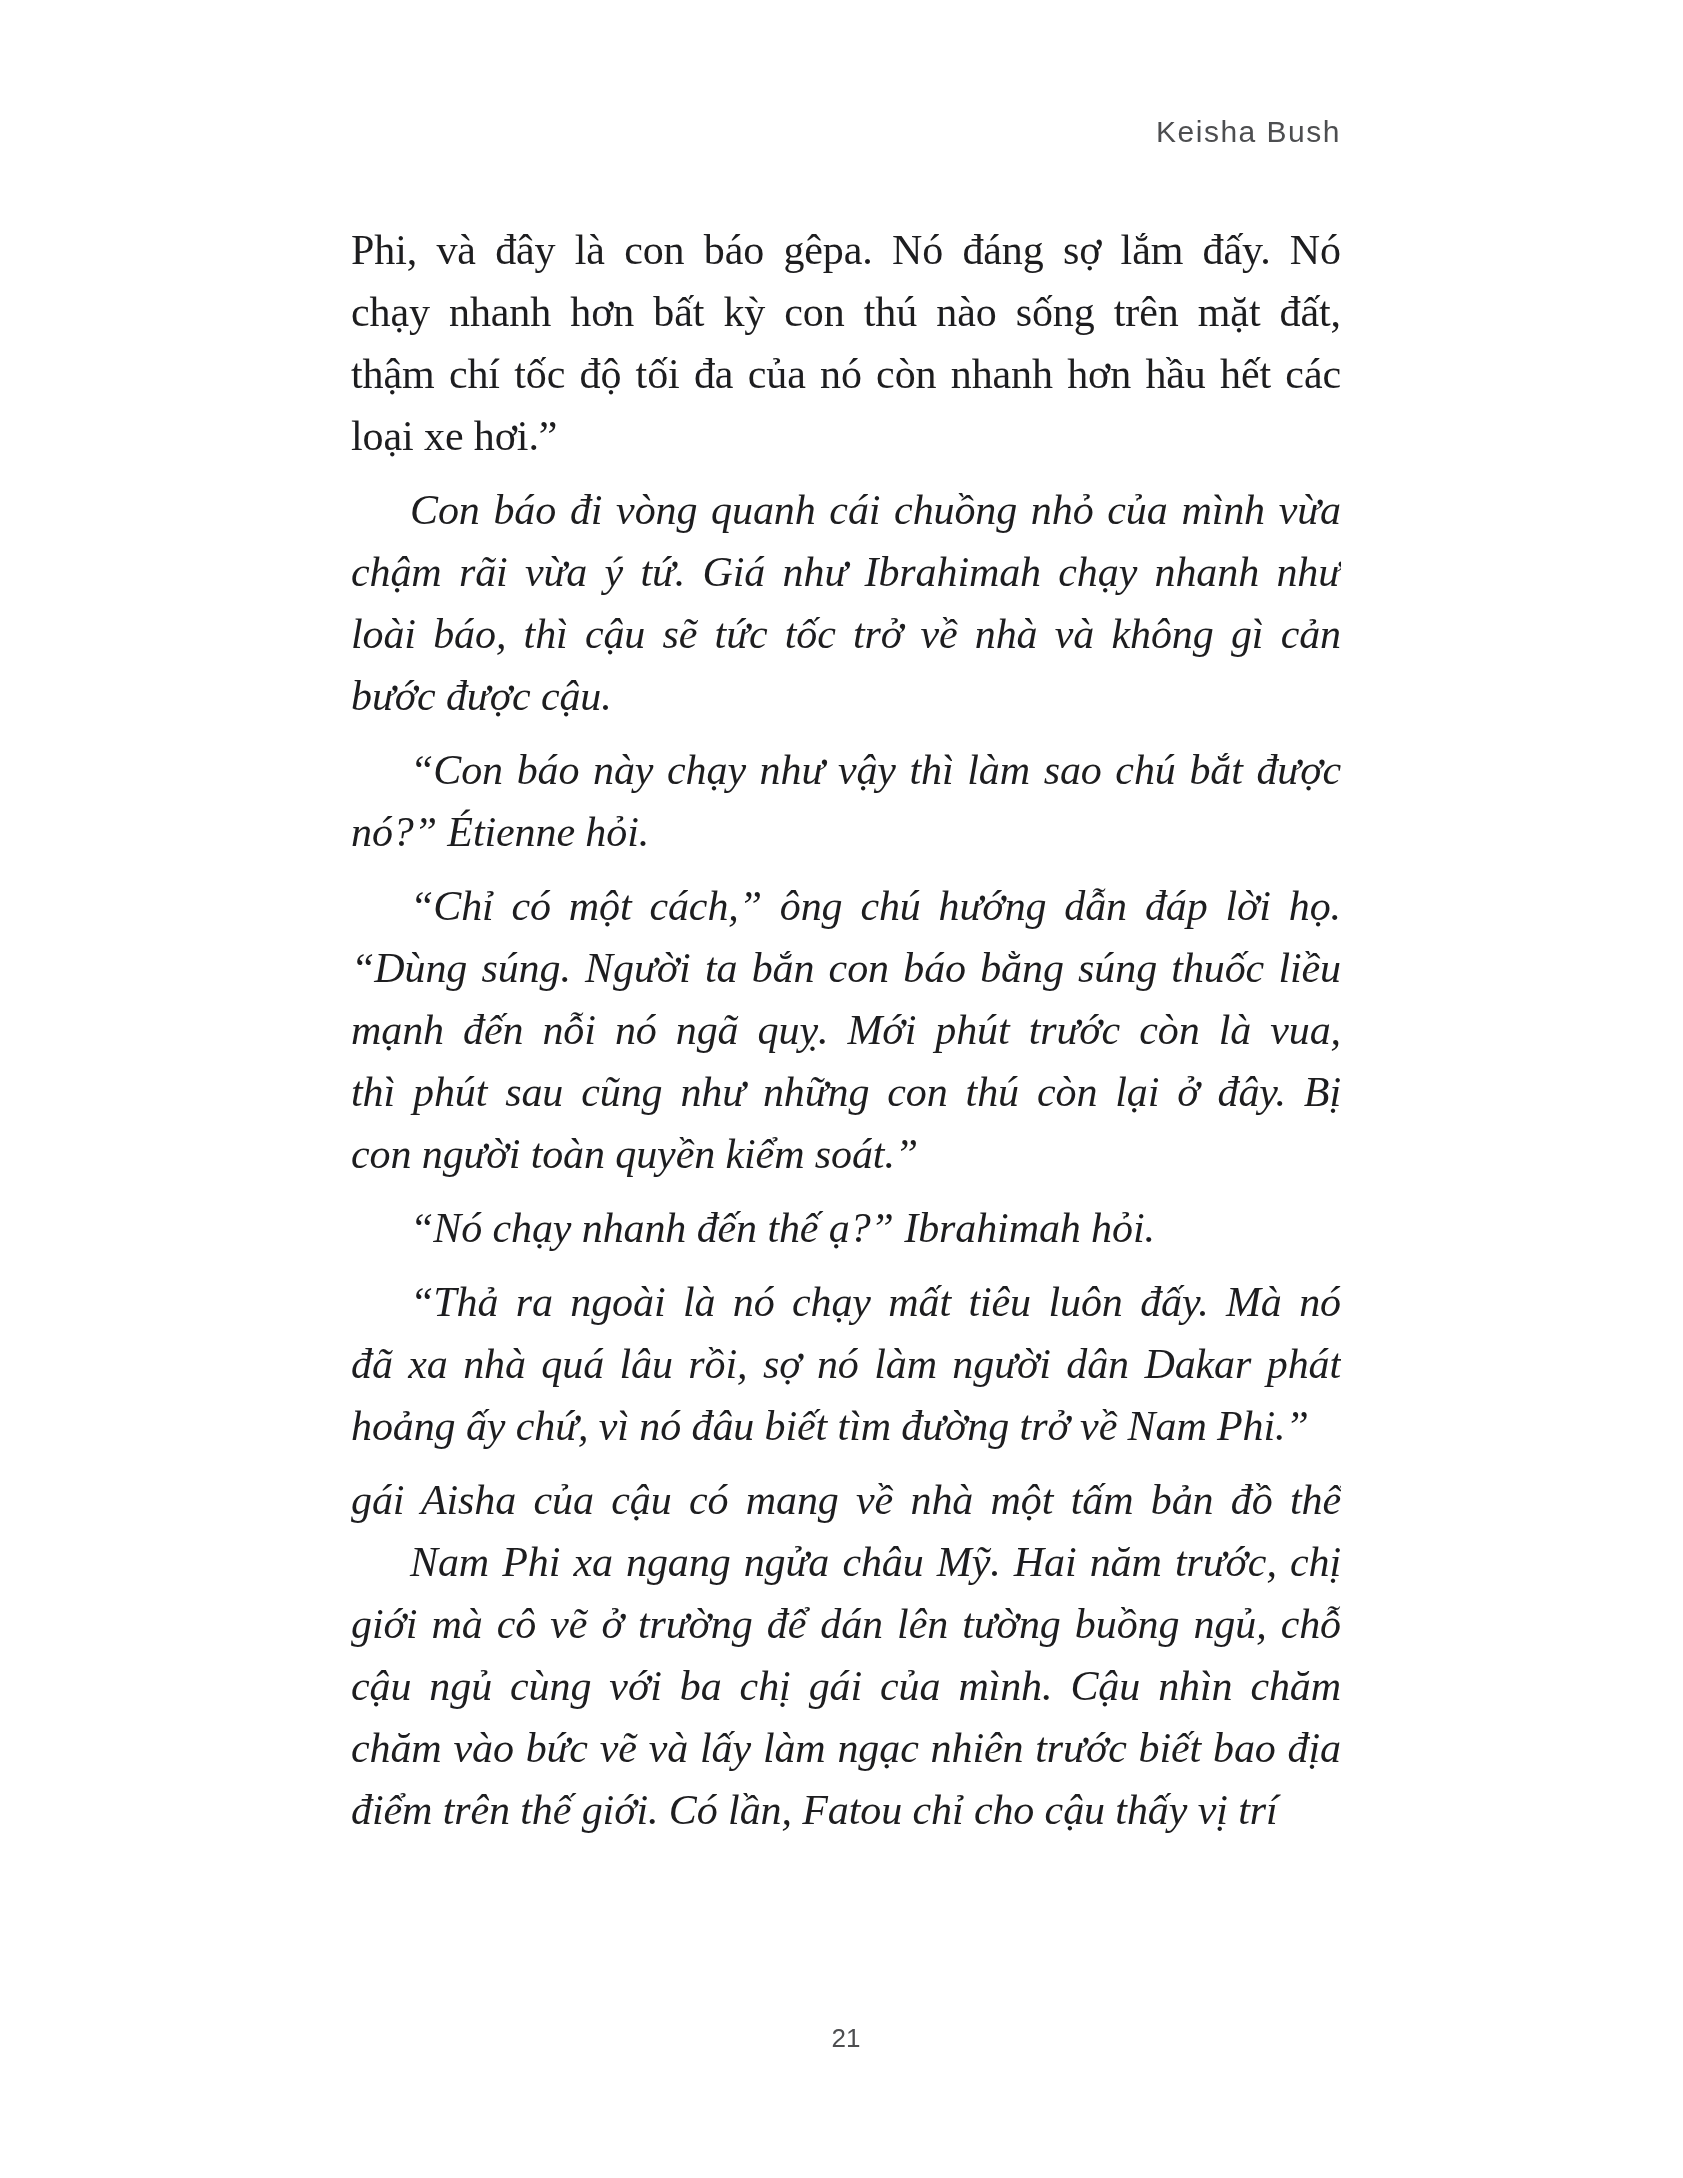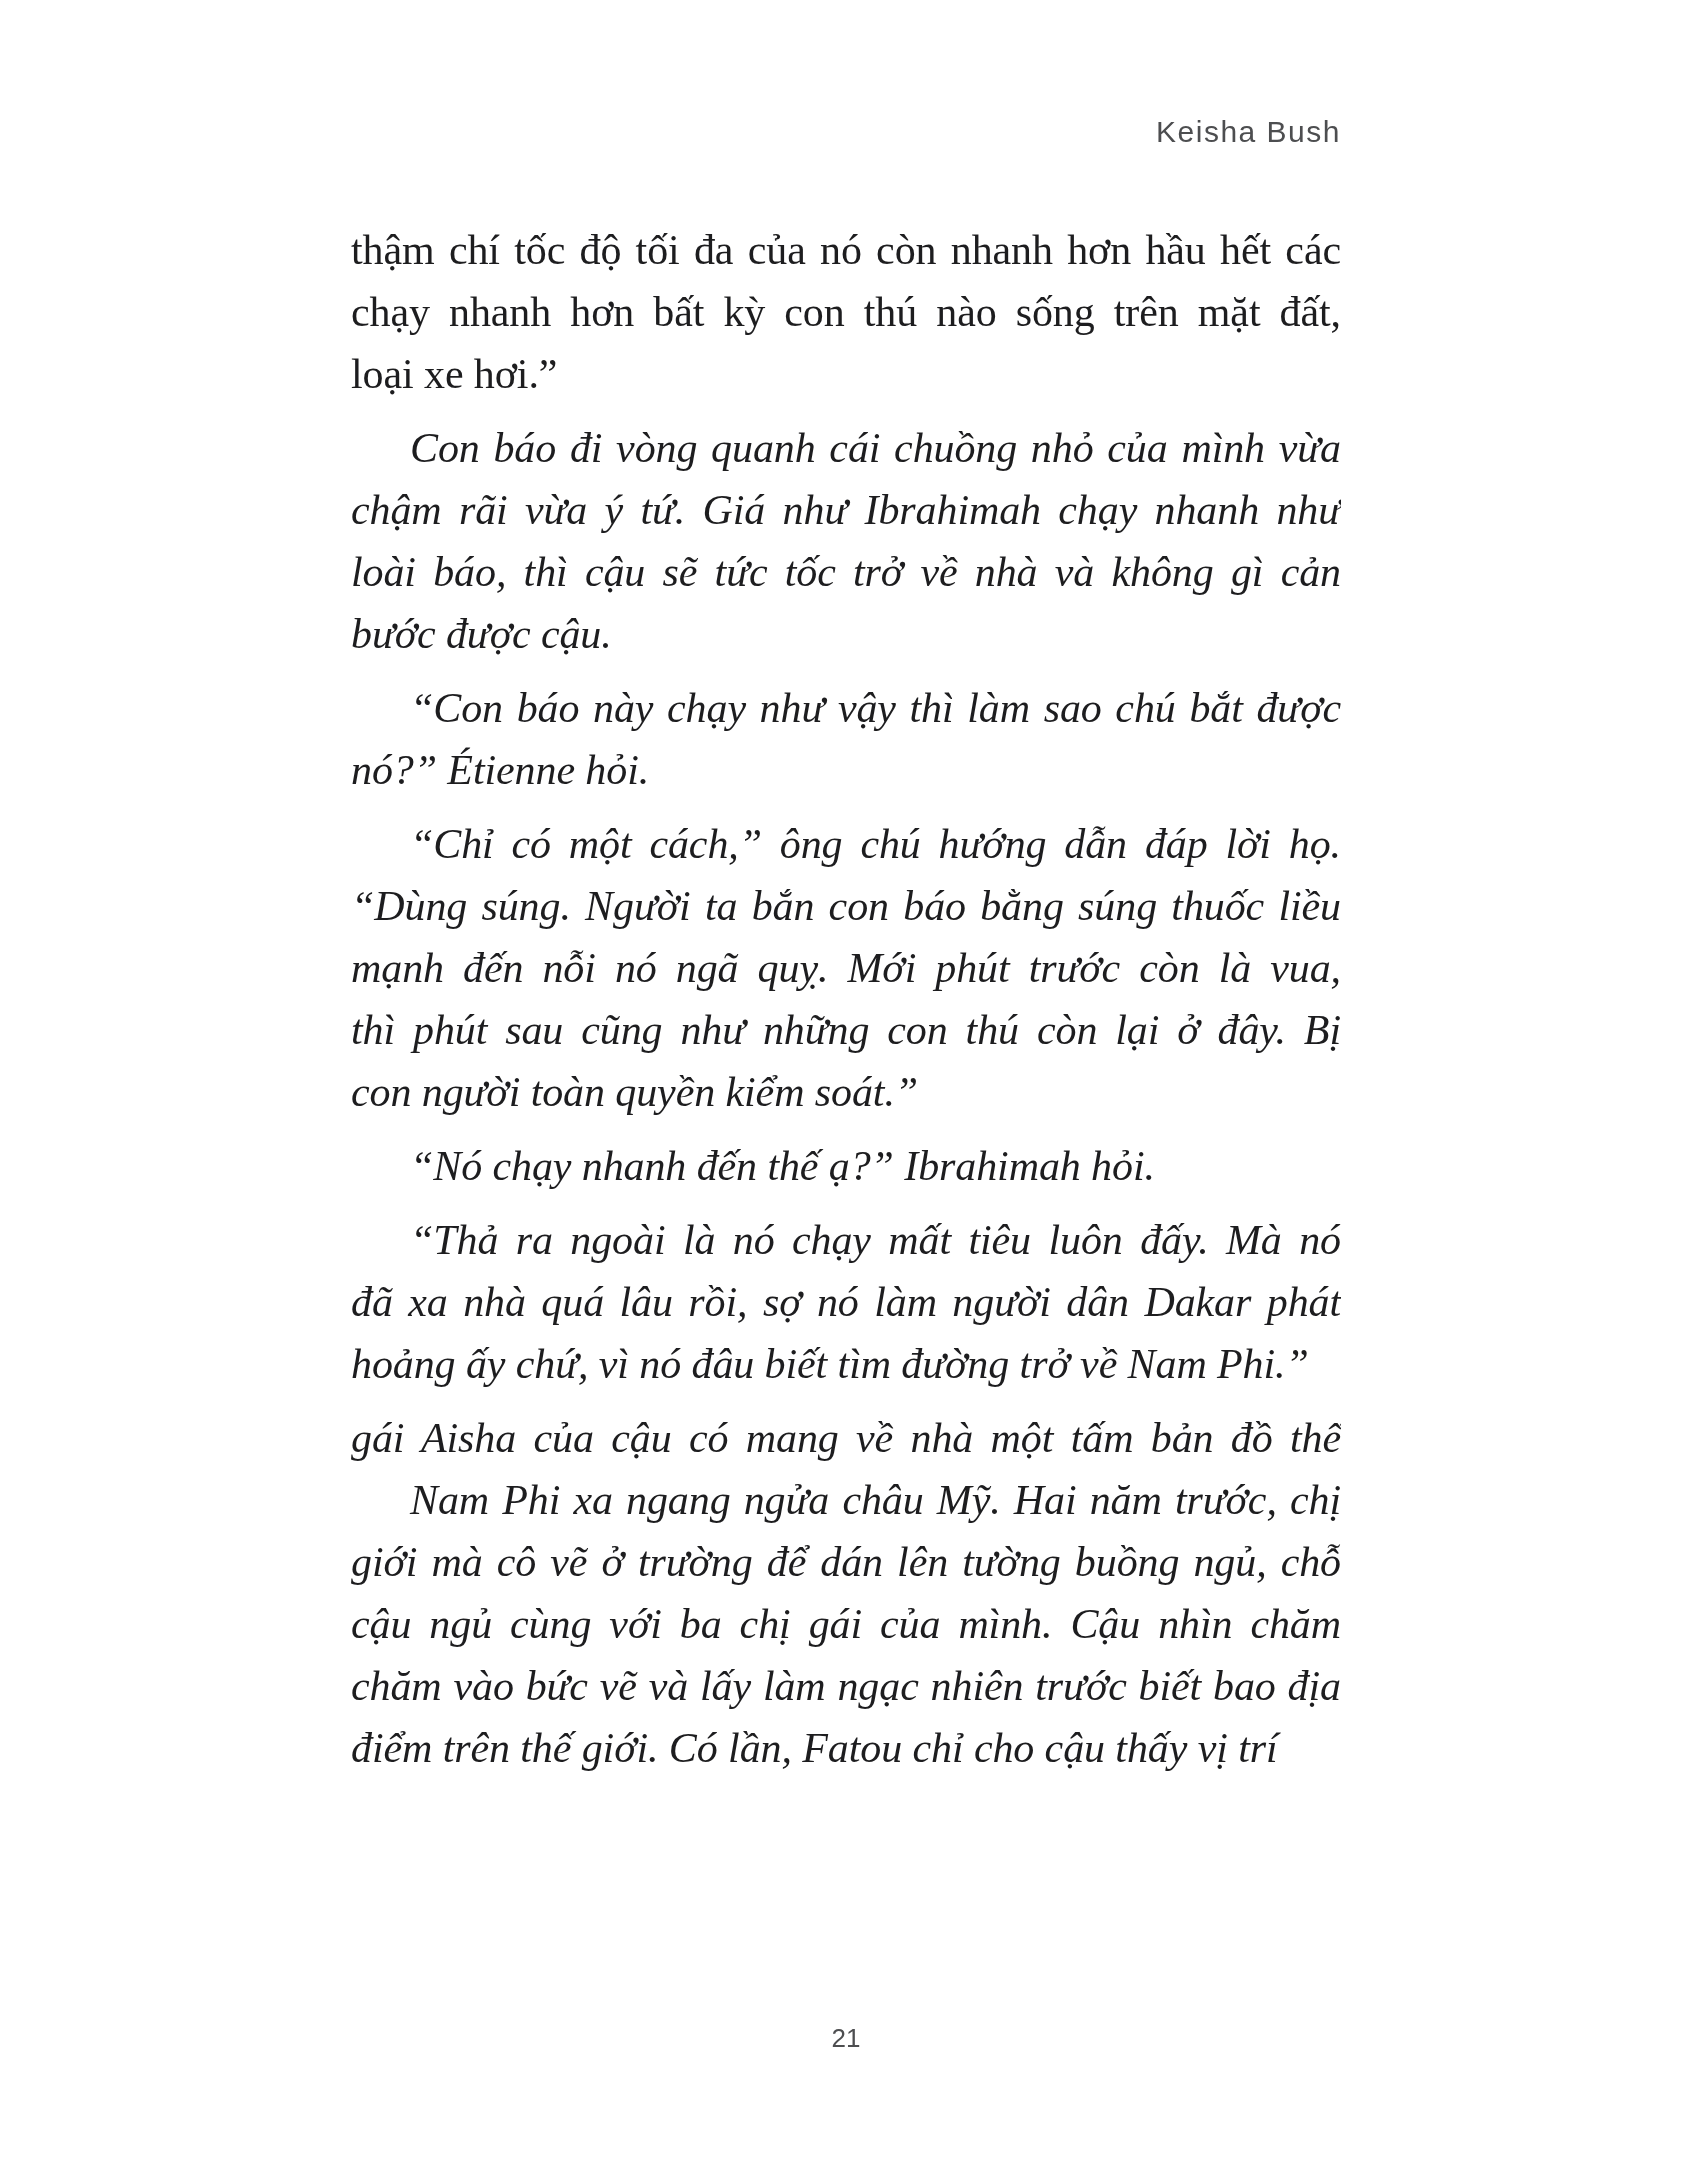--- a/index.html
+++ b/index.html
@@ -64,22 +64,23 @@
 </style>
 </head>
 <body>
 
 <div class="page">
 
   <div class="running-head">Keisha Bush</div>
 
   <div class="body-text">
       <div class="paragraph">
+        <div class="line">Phi, và đây là con báo gêpa. Nó đáng sợ lắm đấy. Nó</div>
+        <div class="line">chạy nhanh hơn bất kỳ con thú nào sống trên mặt đất,</div>
         <div class="line">thậm chí tốc độ tối đa của nó còn nhanh hơn hầu hết các</div>
-        <div class="line">chạy nhanh hơn bất kỳ con thú nào sống trên mặt đất,</div>
         <div class="line last">loại xe hơi.”</div>
       </div>
       <div class="paragraph">
         <div class="line indent">Con báo đi vòng quanh cái chuồng nhỏ của mình vừa</div>
         <div class="line">chậm rãi vừa ý tứ. Giá như Ibrahimah chạy nhanh như</div>
         <div class="line">loài báo, thì cậu sẽ tức tốc trở về nhà và không gì cản</div>
         <div class="line last">bước được cậu.</div>
       </div>
       <div class="paragraph">
         <div class="line indent">“Con báo này chạy như vậy thì làm sao chú bắt được</div>

